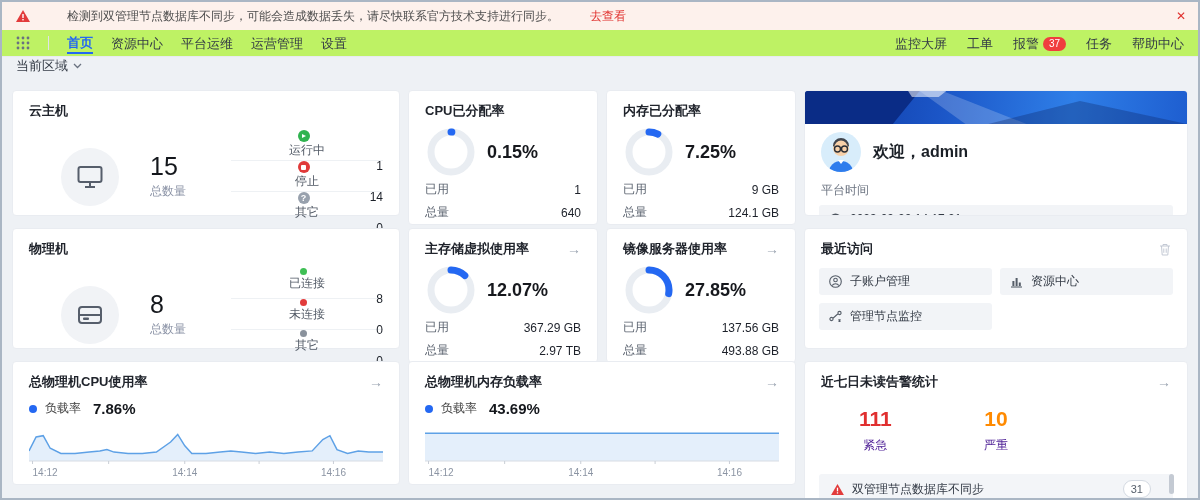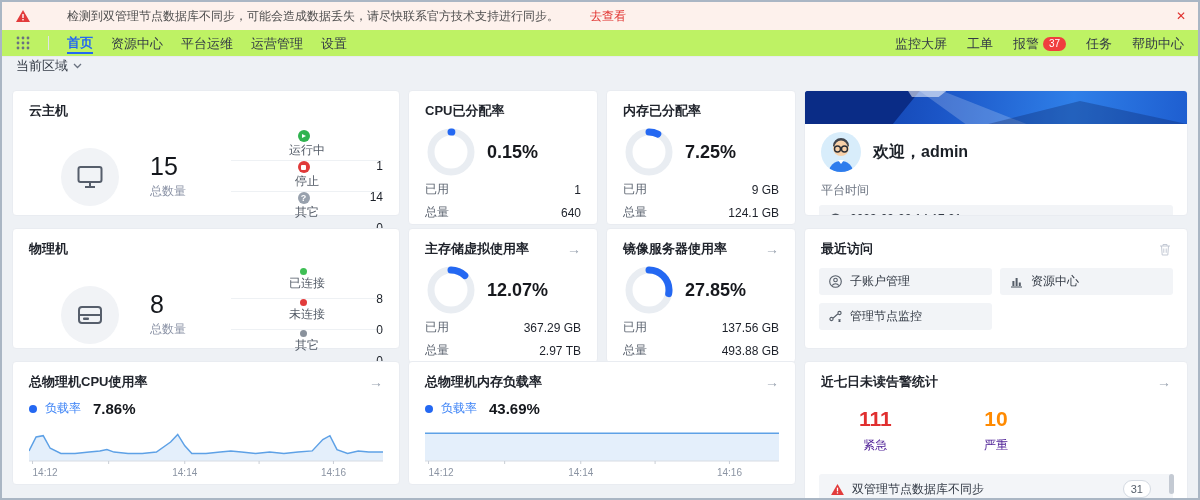--- a/index.html
+++ b/index.html
@@ -73,21 +73,21 @@
   .time-box { margin:0 14px; background:#f2f4f7; border-radius:3px; height:28px; display:flex; align-items:center; padding:0 10px; gap:8px; font-size:12px; color:#333a45; }
 
   
   .recent-grid { display:grid; grid-template-columns:1fr 1fr; gap:8px; padding:10px 14px 0; }
   .recent-item { background:#f2f4f7; border-radius:3px; height:27px; display:flex; align-items:center; gap:8px; padding:0 10px; font-size:12px; color:#333a45; cursor:pointer; }
   .trash { color:#c3c9d4; cursor:pointer; margin-left:auto; }
 
   
   .legend { display:flex; align-items:center; gap:8px; padding:9px 16px 0; }
   .legend .ldot { width:8px; height:8px; border-radius:50%; background:#2468f2; }
-  .legend .ltxt { font-size:12px; color:#3b82f6; }
+  .legend .ltxt { font-size:12px; color:#404040; }
   .legend .lval { font-size:15px; font-weight:bold; color:#14171c; margin-left:4px; }
   .chart-box { padding:6px 16px 0; }
 
   
   .alarm-card { height:168px; }
   .alarm-stats { display:grid; grid-template-columns:1fr 1fr 1fr; text-align:center; padding:16px 10px 0; }
   .alarm-stats .av { font-size:21px; font-weight:bold; }
   .alarm-stats .al { font-size:12px; color:#4c1d95; margin-top:6px; }
   .c-red { color:#e02f2f; } .c-orange { color:#ff8a00; } .c-blue { color:#2468f2; }
   .alarm-list { margin:20px 14px 0; position:relative; }

